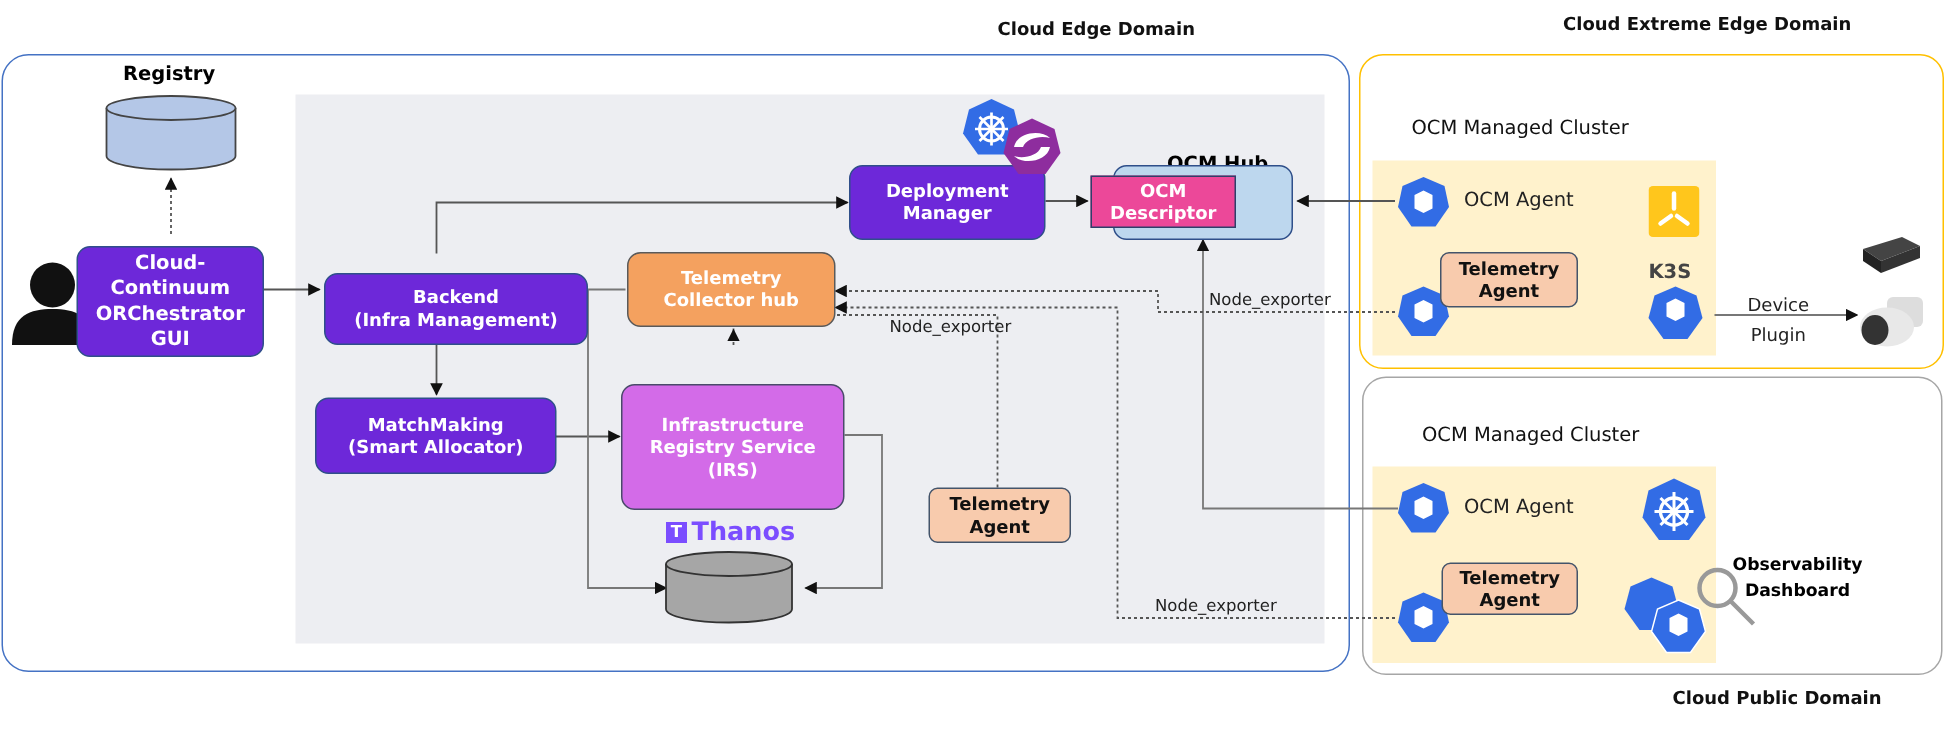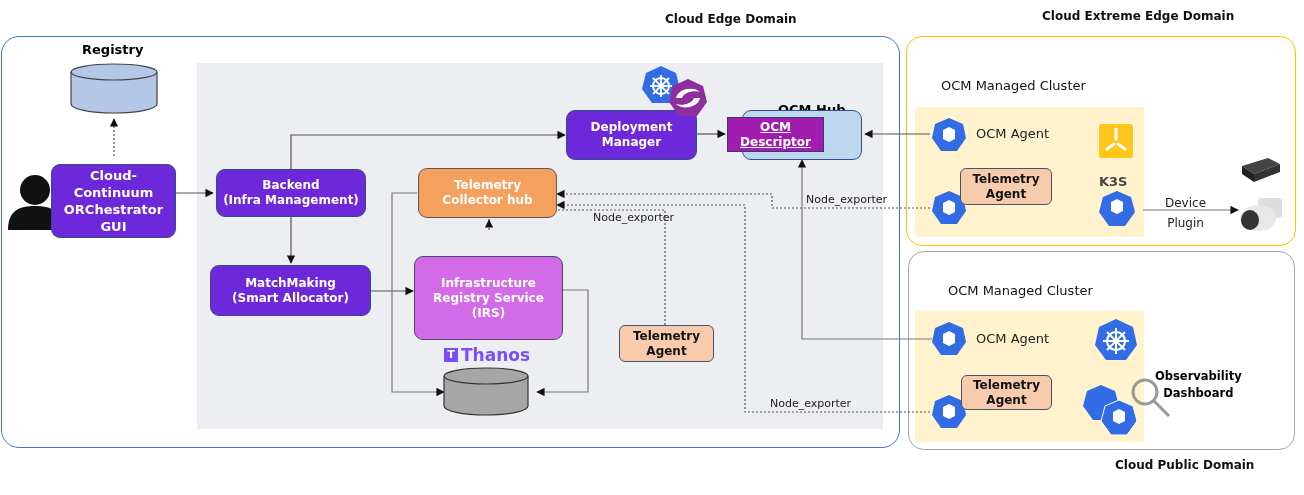--- a/index.html
+++ b/index.html
@@ -71,21 +71,21 @@
 
   <svg class="abs" style="left:6px; top:172px;" width="58" height="60">
     <circle cx="29" cy="18" r="15" fill="#111"></circle>
     <path d="M2,58 C2,38 14,34 29,34 C44,34 56,38 56,58 Z" fill="#111"></path>
   </svg>
 
   <div class="abs node blue" style="left:51px; top:164px; width:125px; height:74px; font-size:13px; line-height:17px;">Cloud-
 Continuum
 ORChestrator
 GUI</div>
-  <div class="abs node blue" style="left:216px; top:169px; width:150px; height:48px;">Backend
+  <div class="abs node blue" style="left:216px; top:182px; width:176px; height:48px;">Backend
 (Infra Management)</div>
   <div class="abs node blue" style="left:210px; top:265px; width:161px; height:51px;">MatchMaking
 (Smart Allocator)</div>
   <div class="abs node blue" style="left:566px; top:110px; width:131px; height:50px;">Deployment
 Manager</div>
   <div class="abs node orange" style="left:418px; top:168px; width:139px; height:50px;">Telemetry
 Collector hub</div>
   <div class="abs node purple" style="left:414px; top:256px; width:149px; height:84px;">Infrastructure
 Registry Service
 (IRS)</div>
@@ -103,21 +103,21 @@
       </g>
   </svg>
   <svg class="abs" style="left:668px; top:78px;" width="40" height="40">
     <polygon points="20,1 35,8 39,24 29,38 11,38 1,24 5,8" fill="#8e2d9e"></polygon>
     <path d="M8,20 C10,10 26,8 32,14 C26,12 16,14 14,20 Z" fill="#fff"></path>
     <path d="M32,20 C30,30 14,32 8,26 C14,28 24,26 26,20 Z" fill="#fff"></path>
   </svg>
 
   <div class="abs" style="left:778px; top:102px; font-weight:bold; font-size:13px;">OCM Hub</div>
   <div class="abs" style="left:742px; top:110px; width:120px; height:50px; background:#bdd7ee; border:1.5px solid #2f4f8a; border-radius:9px;"></div>
-  <div class="abs node" style="left:727px; top:117px; width:97px; height:35px; background:#a21caf; color:#fff; border:1.5px solid #2f3f6a; border-radius:0;text-decoration:underline;">OCM
+  <div class="abs node" style="left:727px; top:117px; width:97px; height:35px; background:#ec4899; color:#fff; border:1.5px solid #2f3f6a; border-radius:0;">OCM
 Descriptor</div>
 
   <div class="abs" style="left:444px; top:345px; display:flex; align-items:center; gap:3px;">
     <span style="display:inline-block; width:14px; height:14px; background:#7b4dff; color:#fff; font-size:11px; font-weight:bold; text-align:center; line-height:14px;">T</span>
     <span style="color:#7b4dff; font-size:17px; font-weight:bold;">Thanos</span>
   </div>
   <svg class="abs" style="left:442px; top:366px;" width="88" height="52">
     <path d="M2,10 L2,40 A42,9 0 0 0 86,40 L86,10" fill="#a6a6a6" stroke="#333" stroke-width="1.2"></path>
     <ellipse cx="44" cy="10" rx="42" ry="8" fill="#a6a6a6" stroke="#333" stroke-width="1.2"></ellipse>
   </svg>

